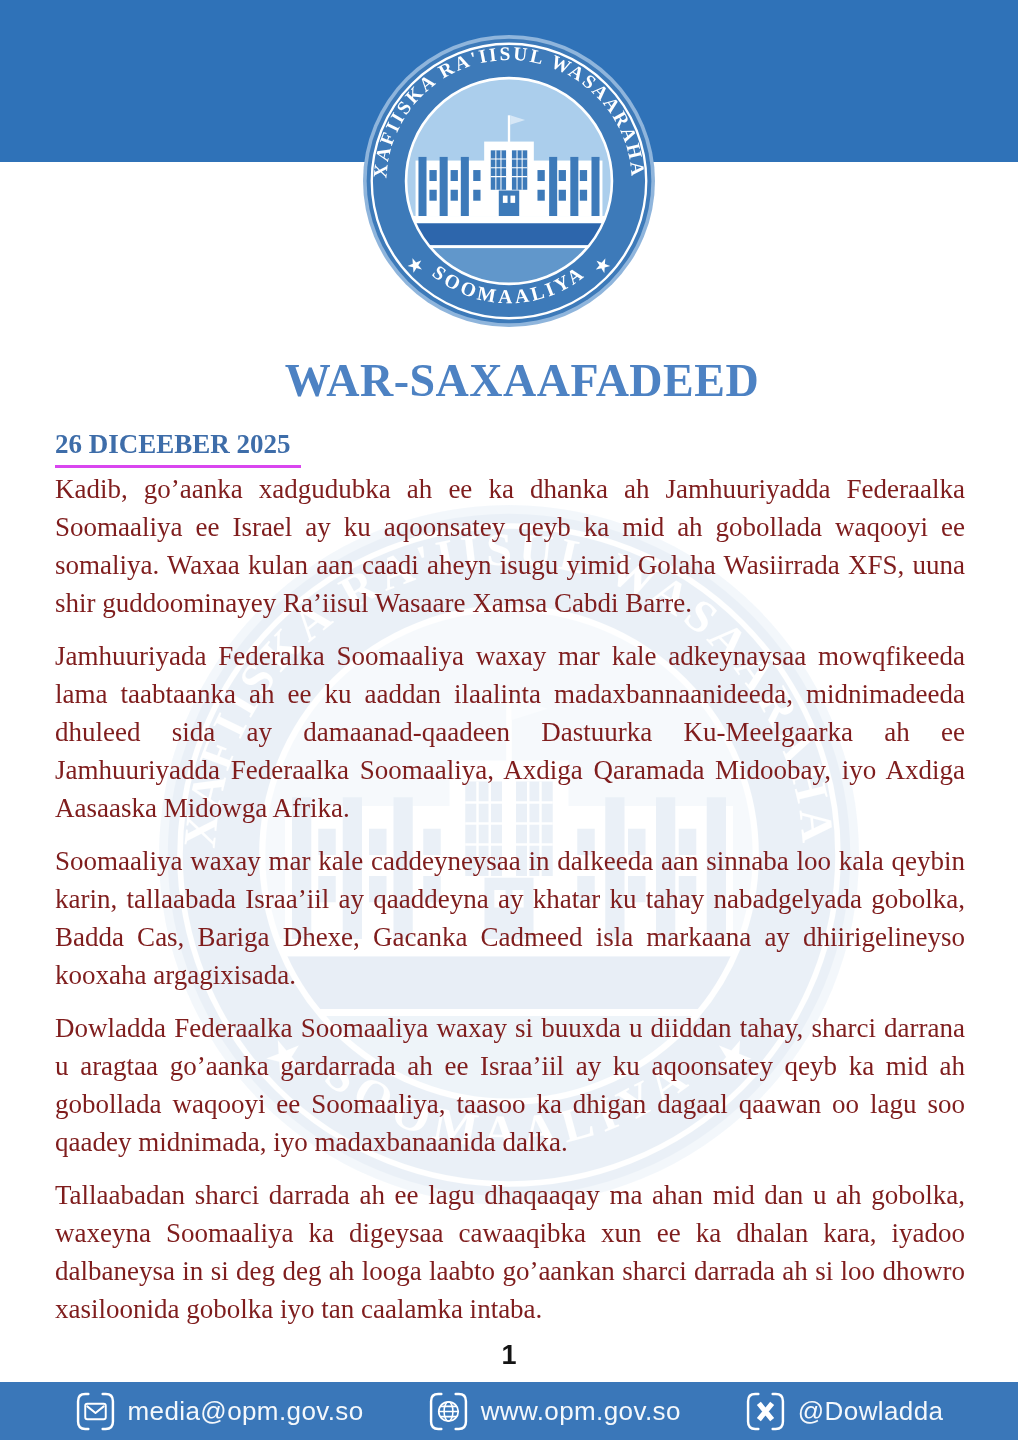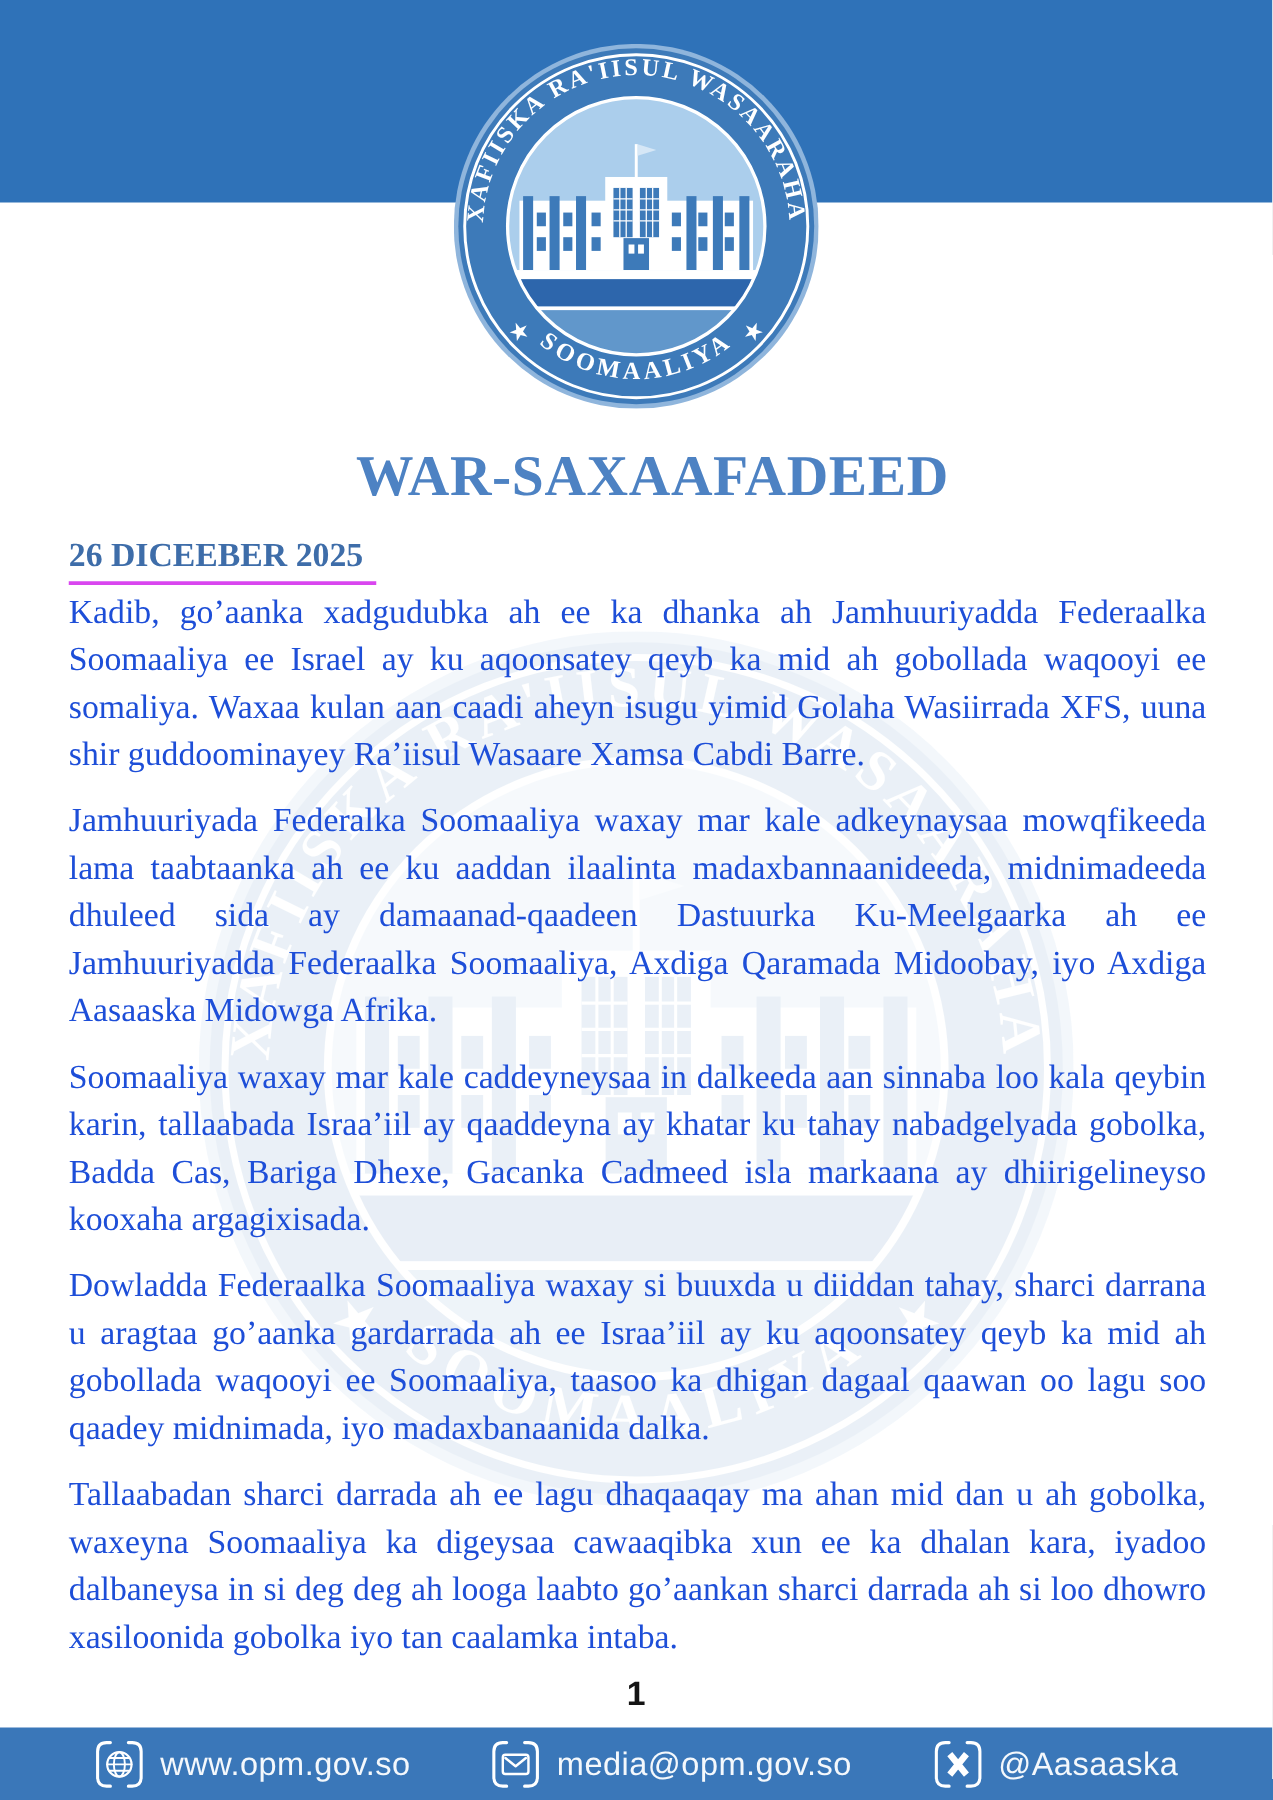--- a/index.html
+++ b/index.html
@@ -45,21 +45,21 @@
   }
   .doc-body{
     position:absolute;top:470px;left:55px;right:53px;
     z-index:1;
   }
   .doc-paragraph{
     margin:0 0 15px 0;
     font-size:27px;
     line-height:38px;
     text-align:justify;
-    color:#1d4ed8;
+    color:#7f1d1d;
   }
   .page-number{
     position:absolute;top:1340px;left:0;width:100%;
     text-align:center;
     font-family:"Liberation Sans", sans-serif;
     font-size:27px;font-weight:600;color:#141414;
     z-index:2;
   }
   .footer-band{
     position:absolute;bottom:0;left:0;width:100%;height:58px;
@@ -173,45 +173,45 @@
 
   <div class="page-number">1</div>
 
   <div class="footer-band">
 
     <div class="footer-item">
       <svg viewBox="0 0 40 40">
         <g fill="none" stroke="#ffffff" stroke-linecap="round">
           <path d="M 13,3 H 10 Q 3,3 3,10 V 30 Q 3,37 10,37 H 13" stroke-width="2.4"></path>
           <path d="M 27,3 H 30 Q 37,3 37,10 V 30 Q 37,37 30,37 H 27" stroke-width="2.4"></path>
+          <rect x="10" y="12.5" width="20" height="15" rx="2" stroke-width="1.9"></rect>
+          <path d="M 12,15 L 20,21.5 L 28,15" stroke-width="1.9" stroke-linejoin="round"></path>
+        </g>
+      </svg>
+      <span>media@opm.gov.so</span>
+    </div>
+
+    <div class="footer-item">
+      <svg viewBox="0 0 40 40">
+        <g fill="none" stroke="#ffffff" stroke-linecap="round">
+          <path d="M 13,3 H 10 Q 3,3 3,10 V 30 Q 3,37 10,37 H 13" stroke-width="2.4"></path>
+          <path d="M 27,3 H 30 Q 37,3 37,10 V 30 Q 37,37 30,37 H 27" stroke-width="2.4"></path>
           <circle cx="20" cy="20" r="9.5" stroke-width="1.7"></circle>
           <ellipse cx="20" cy="20" rx="4.3" ry="9.5" stroke-width="1.5"></ellipse>
           <path d="M 10.5,20 H 29.5 M 12.3,15 H 27.7 M 12.3,25 H 27.7" stroke-width="1.5"></path>
         </g>
       </svg>
       <span>www.opm.gov.so</span>
-    </div>
-
-    <div class="footer-item">
-      <svg viewBox="0 0 40 40">
-        <g fill="none" stroke="#ffffff" stroke-linecap="round">
-          <path d="M 13,3 H 10 Q 3,3 3,10 V 30 Q 3,37 10,37 H 13" stroke-width="2.4"></path>
-          <path d="M 27,3 H 30 Q 37,3 37,10 V 30 Q 37,37 30,37 H 27" stroke-width="2.4"></path>
-          <rect x="10" y="12.5" width="20" height="15" rx="2" stroke-width="1.9"></rect>
-          <path d="M 12,15 L 20,21.5 L 28,15" stroke-width="1.9" stroke-linejoin="round"></path>
-        </g>
-      </svg>
-      <span>media@opm.gov.so</span>
     </div>
 
     <div class="footer-item">
       <svg viewBox="0 0 40 40">
         <g fill="none" stroke="#ffffff">
           <path d="M 13,3 H 10 Q 3,3 3,10 V 30 Q 3,37 10,37 H 13" stroke-width="2.4" stroke-linecap="round"></path>
           <path d="M 27,3 H 30 Q 37,3 37,10 V 30 Q 37,37 30,37 H 27" stroke-width="2.4" stroke-linecap="round"></path>
           <path d="M 13.5,12 L 26.5,28 M 26.5,12 L 13.5,28" stroke-width="5"></path>
         </g>
       </svg>
-      <span>@Aasaaska</span>
+      <span>@Dowladda</span>
     </div>
 
   </div>
 </div>
 
 </body></html>

